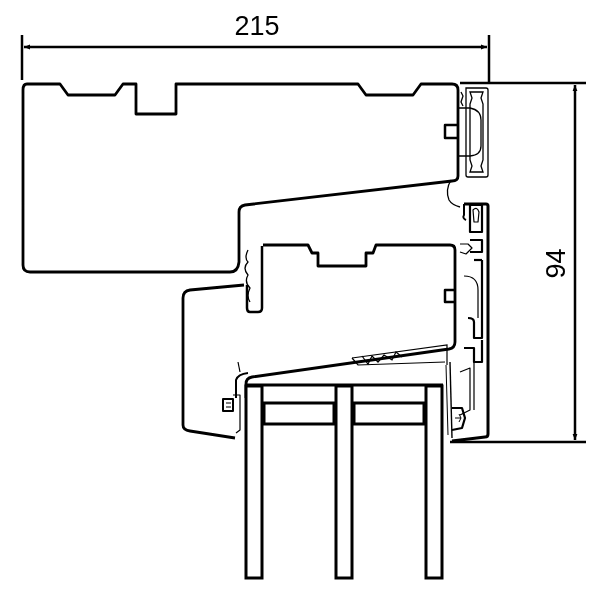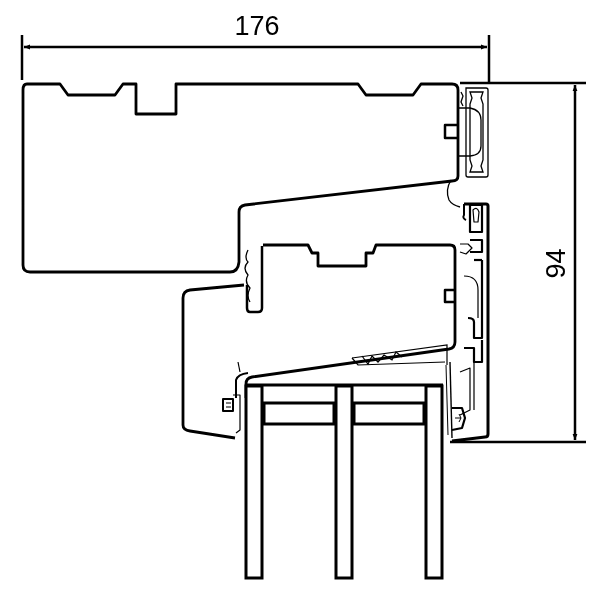--- a/index.html
+++ b/index.html
@@ -113,14 +113,14 @@
     <path d="M474,362 L474,410" stroke-width="1.2"></path>
     <path d="M460,372 L470,368 L470,410 L460,415" stroke-width="1.2"></path>
 
     <path d="M452,408 L462,408 L465,418 L462,428 L452,430" stroke-width="2.2"></path>
     <path d="M455,418 L461,418 L459,414 M459,422 L461,418" stroke-width="1"></path>
     <path d="M450,362 L452,438" stroke-width="1.4"></path>
     <path d="M446,365 L448,435" stroke-width="1"></path>
   </g>
 </svg>
 
-<div id="dim-width-label" class="dim-text">176</div>
+<div id="dim-width-label" class="dim-text">215</div>
 <div id="dim-height-label" class="dim-text">94</div>
 
 </body></html>

